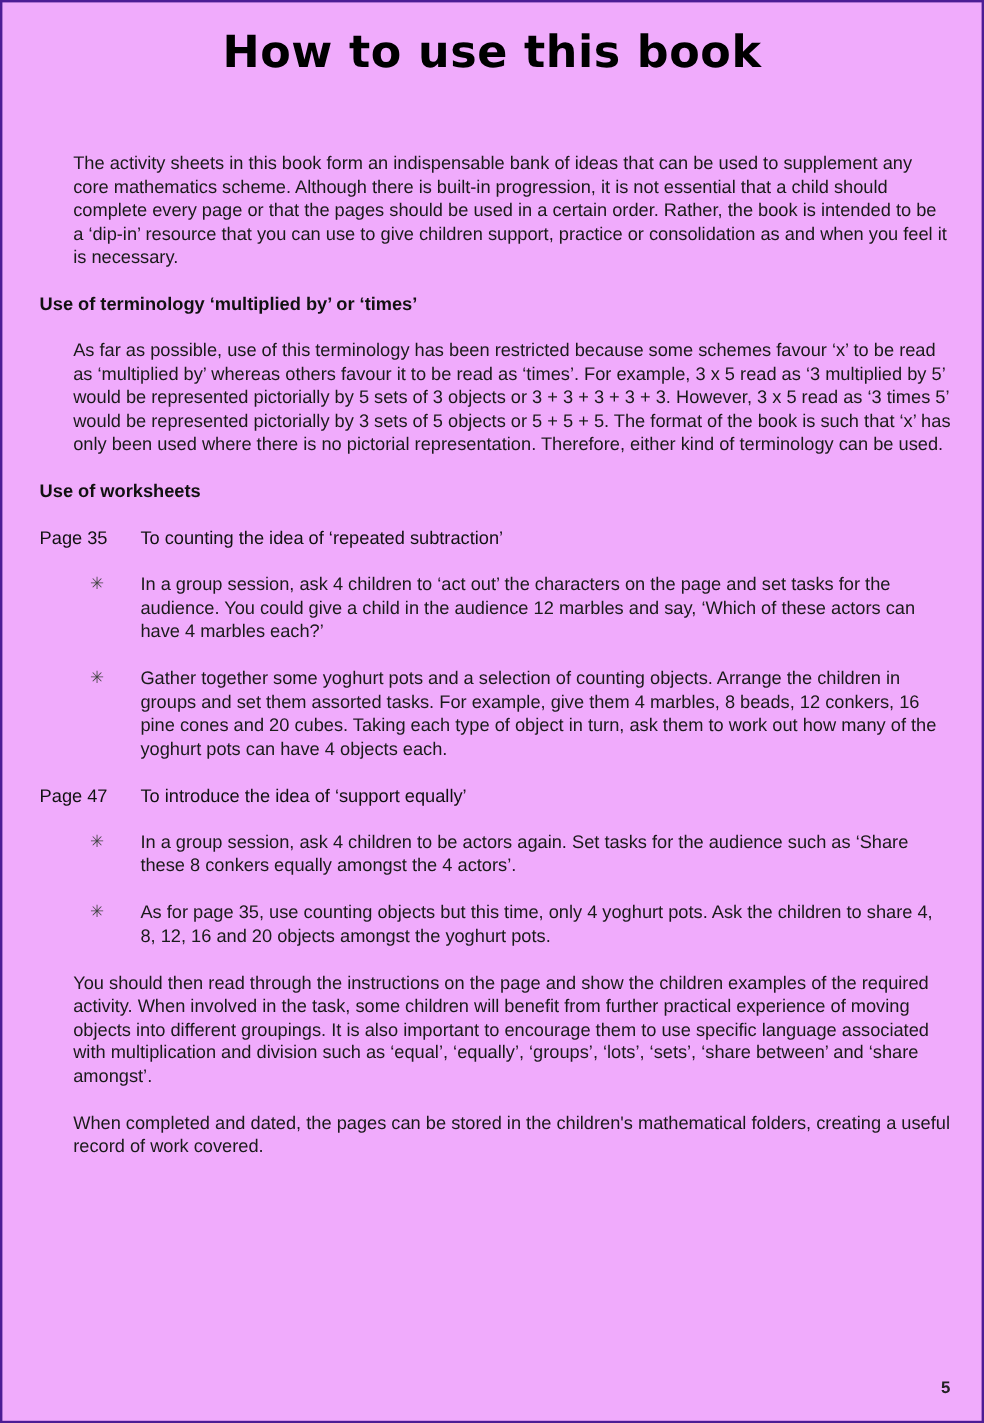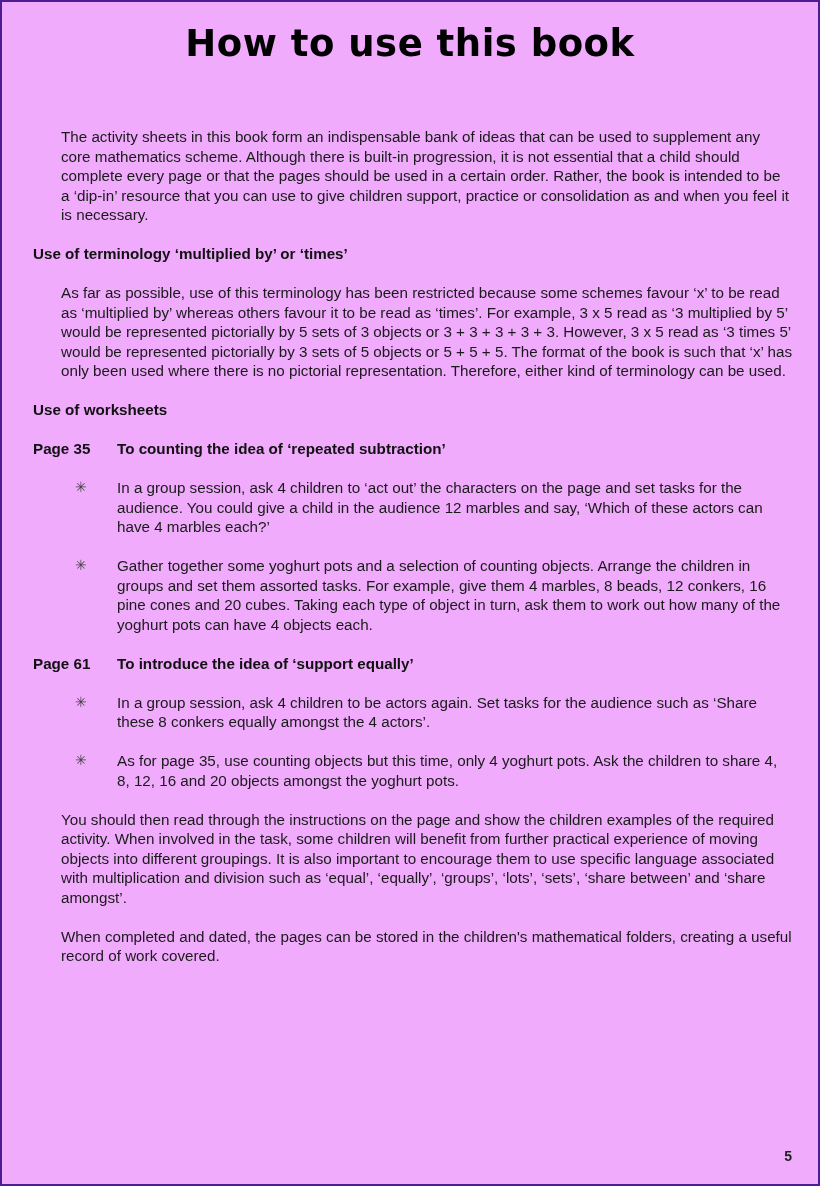--- a/index.html
+++ b/index.html
@@ -14,21 +14,21 @@
     color: #000; letter-spacing: 0.5px;
   }
   .content {
     position: absolute; left: 31px; top: 125px; width: 760px;
     font-family: "Liberation Sans", sans-serif; font-size: 15.2px; line-height: 19.5px;
     color: #1a1a1a;
   }
   p { margin: 0; }
   .para { margin-bottom: 19.5px; margin-left: 28px; }
   .heading { font-weight: bold; margin-bottom: 19.5px; color: #111; }
-  .page-heading { display: flex; font-weight: bold; margin-bottom: 19.5px; color: #111; }
+  .page-heading { display: flex; font-weight: normal; margin-bottom: 19.5px; color: #111; }
   .page-heading .pg { width: 84px; flex: none; }
   .bullet { display: flex; margin-bottom: 19.5px; }
   .bullet .mark { width: 84px; flex: none; text-align: left; padding-left: 42px; box-sizing: border-box; color: #444; font-family: "DejaVu Sans", sans-serif; font-size: 14px; }
   .bullet .btext { flex: 1; }
   .page-number {
     position: absolute; right: 26px; bottom: 20px;
     font-family: "Liberation Sans", sans-serif; font-size: 14px; font-weight: bold; color: #222;
   }
 </style>
 </head>
@@ -52,21 +52,21 @@
     <div class="bullet">
       <span class="mark">✳</span>
       <span class="btext">In a group session, ask 4 children to ‘act out’ the characters on the page and set tasks for the audience. You could give a child in the audience 12 marbles and say, ‘Which of these actors can have 4 marbles each?’</span>
     </div>
     <div class="bullet">
       <span class="mark">✳</span>
       <span class="btext">Gather together some yoghurt pots and a selection of counting objects. Arrange the children in groups and set them assorted tasks. For example, give them 4 marbles, 8 beads, 12 conkers, 16 pine cones and 20 cubes. Taking each type of object in turn, ask them to work out how many of the yoghurt pots can have 4 objects each.</span>
     </div>
 
     <div class="page-heading">
-      <span class="pg">Page 61</span>
+      <span class="pg">Page 47</span>
       <span>To introduce the idea of ‘support equally’</span>
     </div>
     <div class="bullet">
       <span class="mark">✳</span>
       <span class="btext">In a group session, ask 4 children to be actors again. Set tasks for the audience such as ‘Share these 8 conkers equally amongst the 4 actors’.</span>
     </div>
     <div class="bullet">
       <span class="mark">✳</span>
       <span class="btext">As for page 35, use counting objects but this time, only 4 yoghurt pots. Ask the children to share 4, 8, 12, 16 and 20 objects amongst the yoghurt pots.</span>
     </div>

